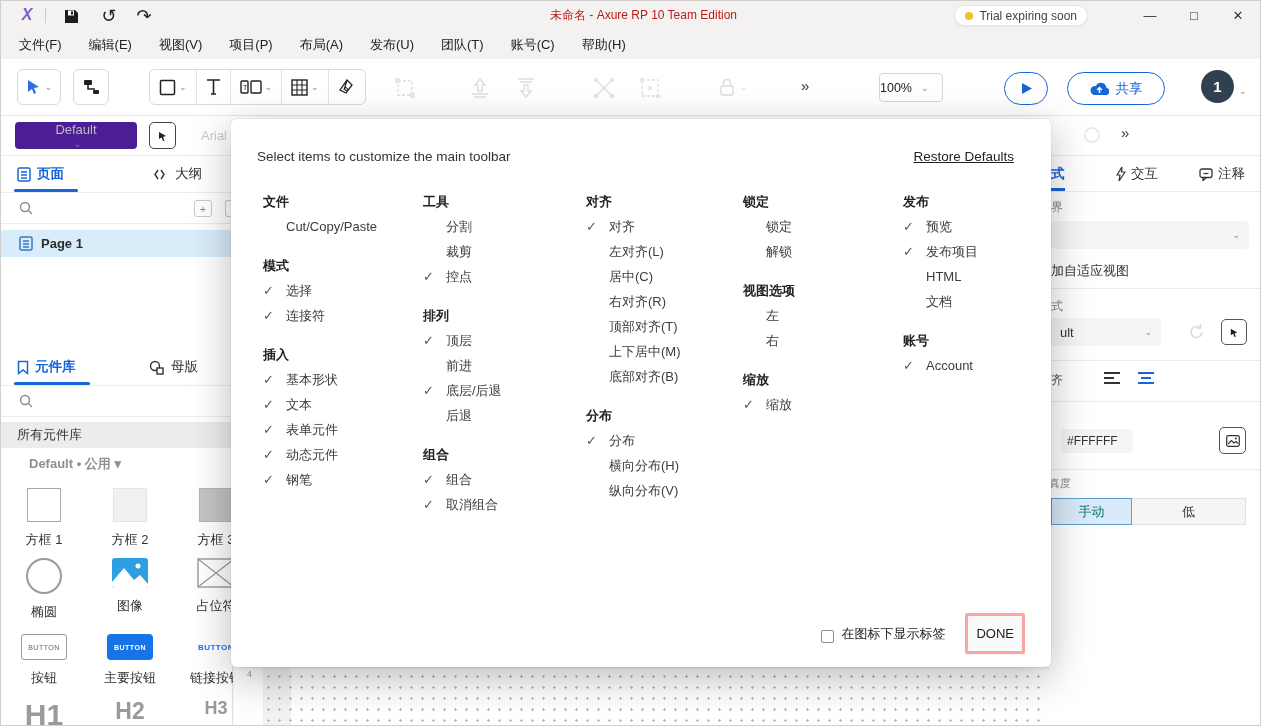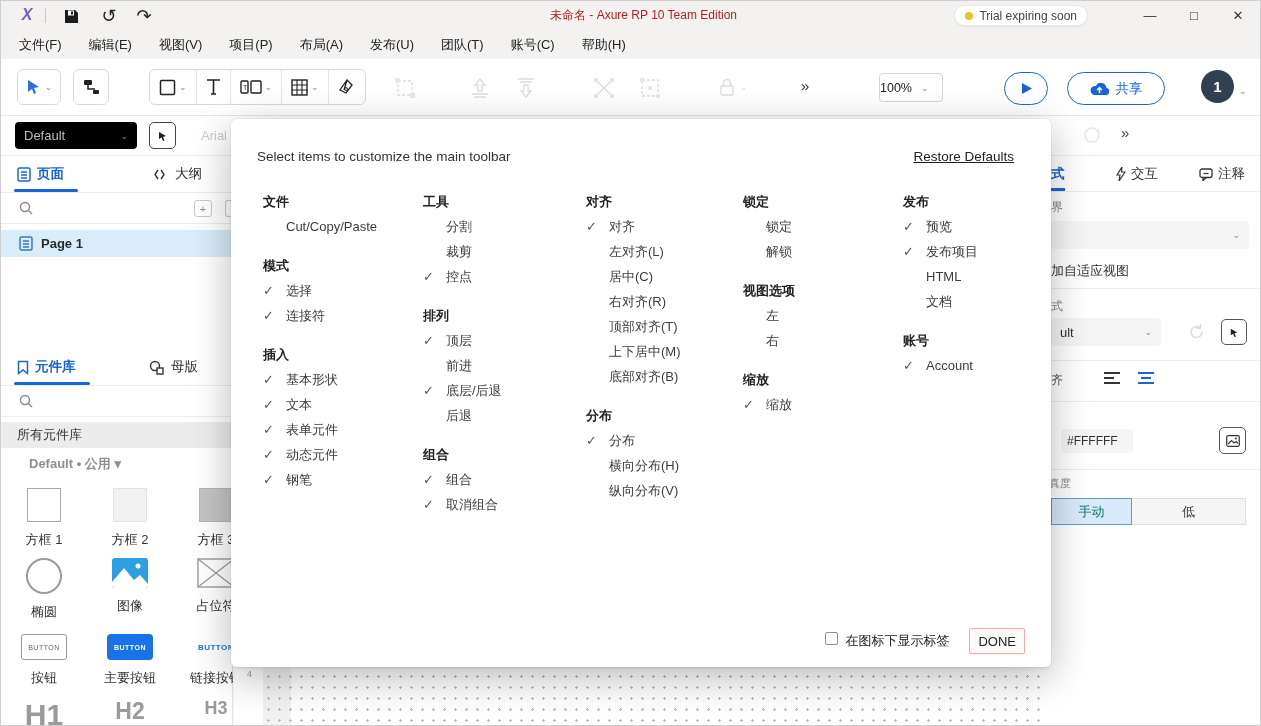--- a/index.html
+++ b/index.html
@@ -31,21 +31,21 @@
   .ghost-ic { position:absolute; top:18px; opacity:.35; }
   .more-chevrons { position:absolute; left:800px; top:18px; font-size:15px; color:#333; letter-spacing:-2px; }
   .zoom-select { position:absolute; left:878px; top:14px; width:64px; height:29px; border:1px solid #d6d6d6; border-radius:4px; display:flex; align-items:center; justify-content:flex-start; gap:6px; font-size:12.5px; color:#222; background:#fff; }
   .play-btn { position:absolute; left:1003px; top:13px; width:44px; height:33px; border:1.5px solid #1765d8; border-radius:17px; background:#fff; display:flex; align-items:center; justify-content:center; }
   .share-btn { position:absolute; left:1066px; top:13px; width:98px; height:33px; border:1.5px solid #1765d8; border-radius:17px; background:#fff; display:flex; align-items:center; justify-content:center; gap:7px; color:#1765d8; font-size:13.5px; }
   .avatar { position:absolute; left:1200px; top:11px; width:33px; height:33px; border-radius:50%; background:#31404f; color:#fff; font-weight:bold; font-size:15px; display:flex; align-items:center; justify-content:center; }
   .avatar-chev { position:absolute; left:1238px; top:27px; font-size:9px; color:#888; }
 
   
   .stylebar { position:absolute; left:0; top:115px; width:100%; height:40px; background:#fff; border-bottom:1px solid #ececec; }
-  .style-select { position:absolute; left:14px; top:6px; width:122px; height:27px; background:#000000; border-radius:4px; display:flex; align-items:center; justify-content:space-between; padding:0 9px; color:#bdbdbd; font-size:13px; }
+  .style-select { position:absolute; left:14px; top:6px; width:122px; height:27px; background:#4c1d95; border-radius:4px; display:flex; align-items:center; justify-content:space-between; padding:0 9px; color:#bdbdbd; font-size:13px;flex-direction:column; }
   .cursor-box-btn { position:absolute; left:148px; top:6px; width:27px; height:27px; border:1px solid #444; border-radius:5px; display:flex; align-items:center; justify-content:center; background:#fff; }
   .font-ghost { position:absolute; left:200px; top:12px; color:#c9c9c9; font-size:13px; }
 
   
   .left-panel { position:absolute; left:0; top:155px; width:232px; bottom:0; background:#fff; border-right:1px solid #e2e2e2; }
   .panel-tabs { position:relative; height:37px; border-bottom:1px solid #ececec; }
   .ptab { position:absolute; top:9px; display:flex; align-items:center; gap:6px; font-size:13.5px; }
   .ptab.active { color:#1765d8; font-weight:bold; }
   .ptab.idle { color:#333; }
   .tab-underline { position:absolute; bottom:0; height:3px; background:#1765d8; border-radius:2px; }
@@ -97,23 +97,23 @@
   .dialog { position:absolute; left:230px; top:118px; width:820px; height:548px; background:#fff; border-radius:6px; box-shadow:0 10px 40px rgba(0,0,0,.28), 0 0 0 1px rgba(0,0,0,.04); z-index:50; }
   .dlg-title { position:absolute; left:26px; top:30px; font-size:13.5px; color:#333; }
   .dlg-restore { position:absolute; right:37px; top:30px; font-size:13.5px; color:#222; text-decoration:underline; cursor:pointer; }
   .dlg-cols { position:absolute; left:32px; top:70px; right:26px; display:flex; }
   .dlg-col { flex:none; }
   .dlg-section { margin-bottom:14px; }
   .dlg-sec-title { font-weight:bold; color:#222; line-height:25px; font-size:13px; }
   .dlg-item { display:flex; line-height:25px; font-size:13px; color:#3c3c3c; cursor:default; }
   .dlg-check { width:23px; color:#555; font-size:13px; }
   .dlg-footer { position:absolute; right:26px; bottom:13px; display:flex; align-items:center; gap:20px; }
-  .dlg-cbx { display:flex; align-items:flex-start; gap:7px; font-size:13px; color:#222; }
+  .dlg-cbx { display:flex; align-items:flex-end; gap:7px; font-size:13px; color:#222; }
   .cbx-box { width:13px; height:13px; border:1px solid #8f8f8f; border-radius:2px; background:#fff; }
-  .done-btn { min-width:46px; height:26px; background:#fafafa; border:1px solid #fca5a5; border-radius:2px; font-size:13px; color:#222; display:flex; align-items:center; justify-content:center; padding:0 8px; box-shadow:0 1px 1px rgba(0,0,0,.04); }
+  .done-btn { min-width:46px; height:41px; background:#fafafa; border:3px solid #fca5a5; border-radius:2px; font-size:13px; color:#222; display:flex; align-items:center; justify-content:center; padding:0 8px; box-shadow:0 1px 1px rgba(0,0,0,.04); }
 
   .mag { width:14px; height:14px; }
   svg { display:block; }
 </style>
 </head>
 <body>
 
 <div id="app">
 
   <div class="titlebar">

